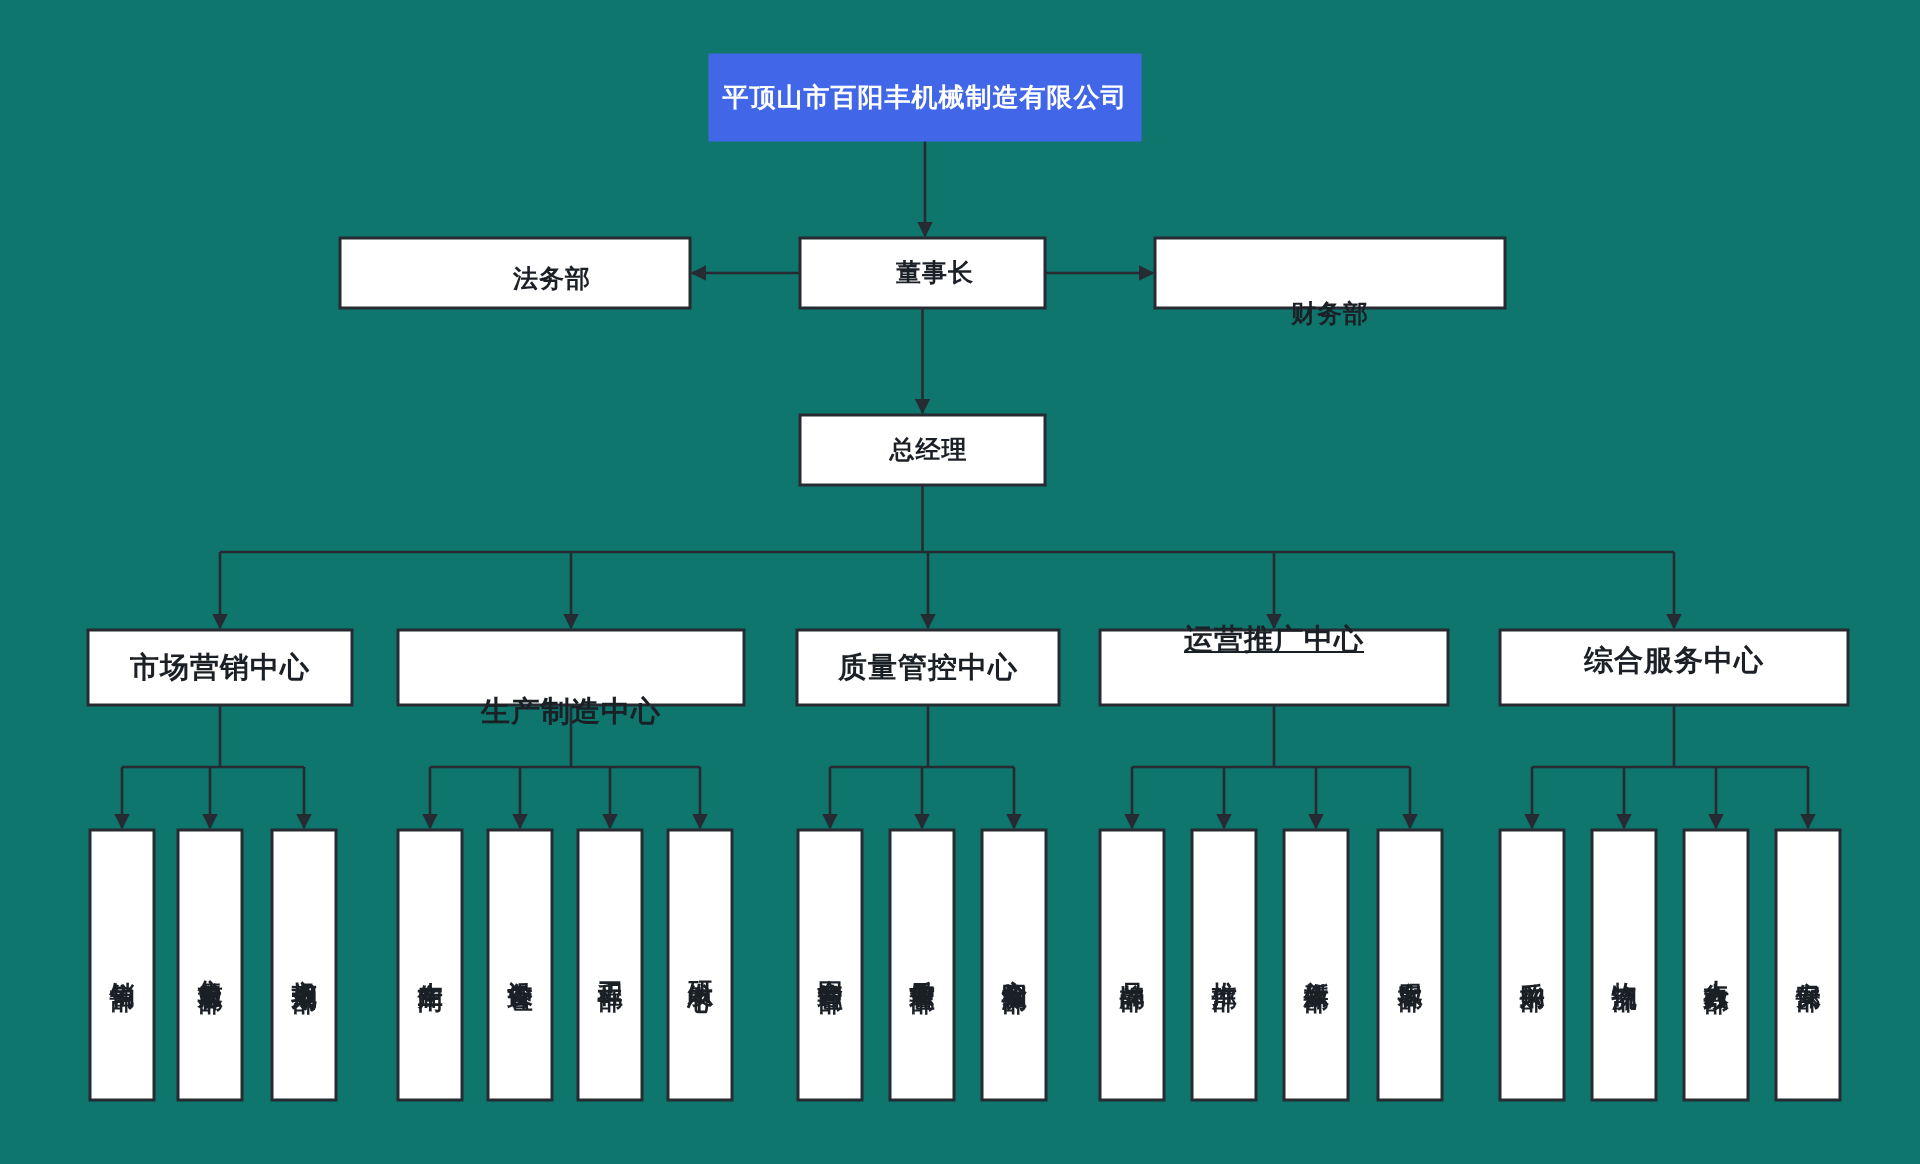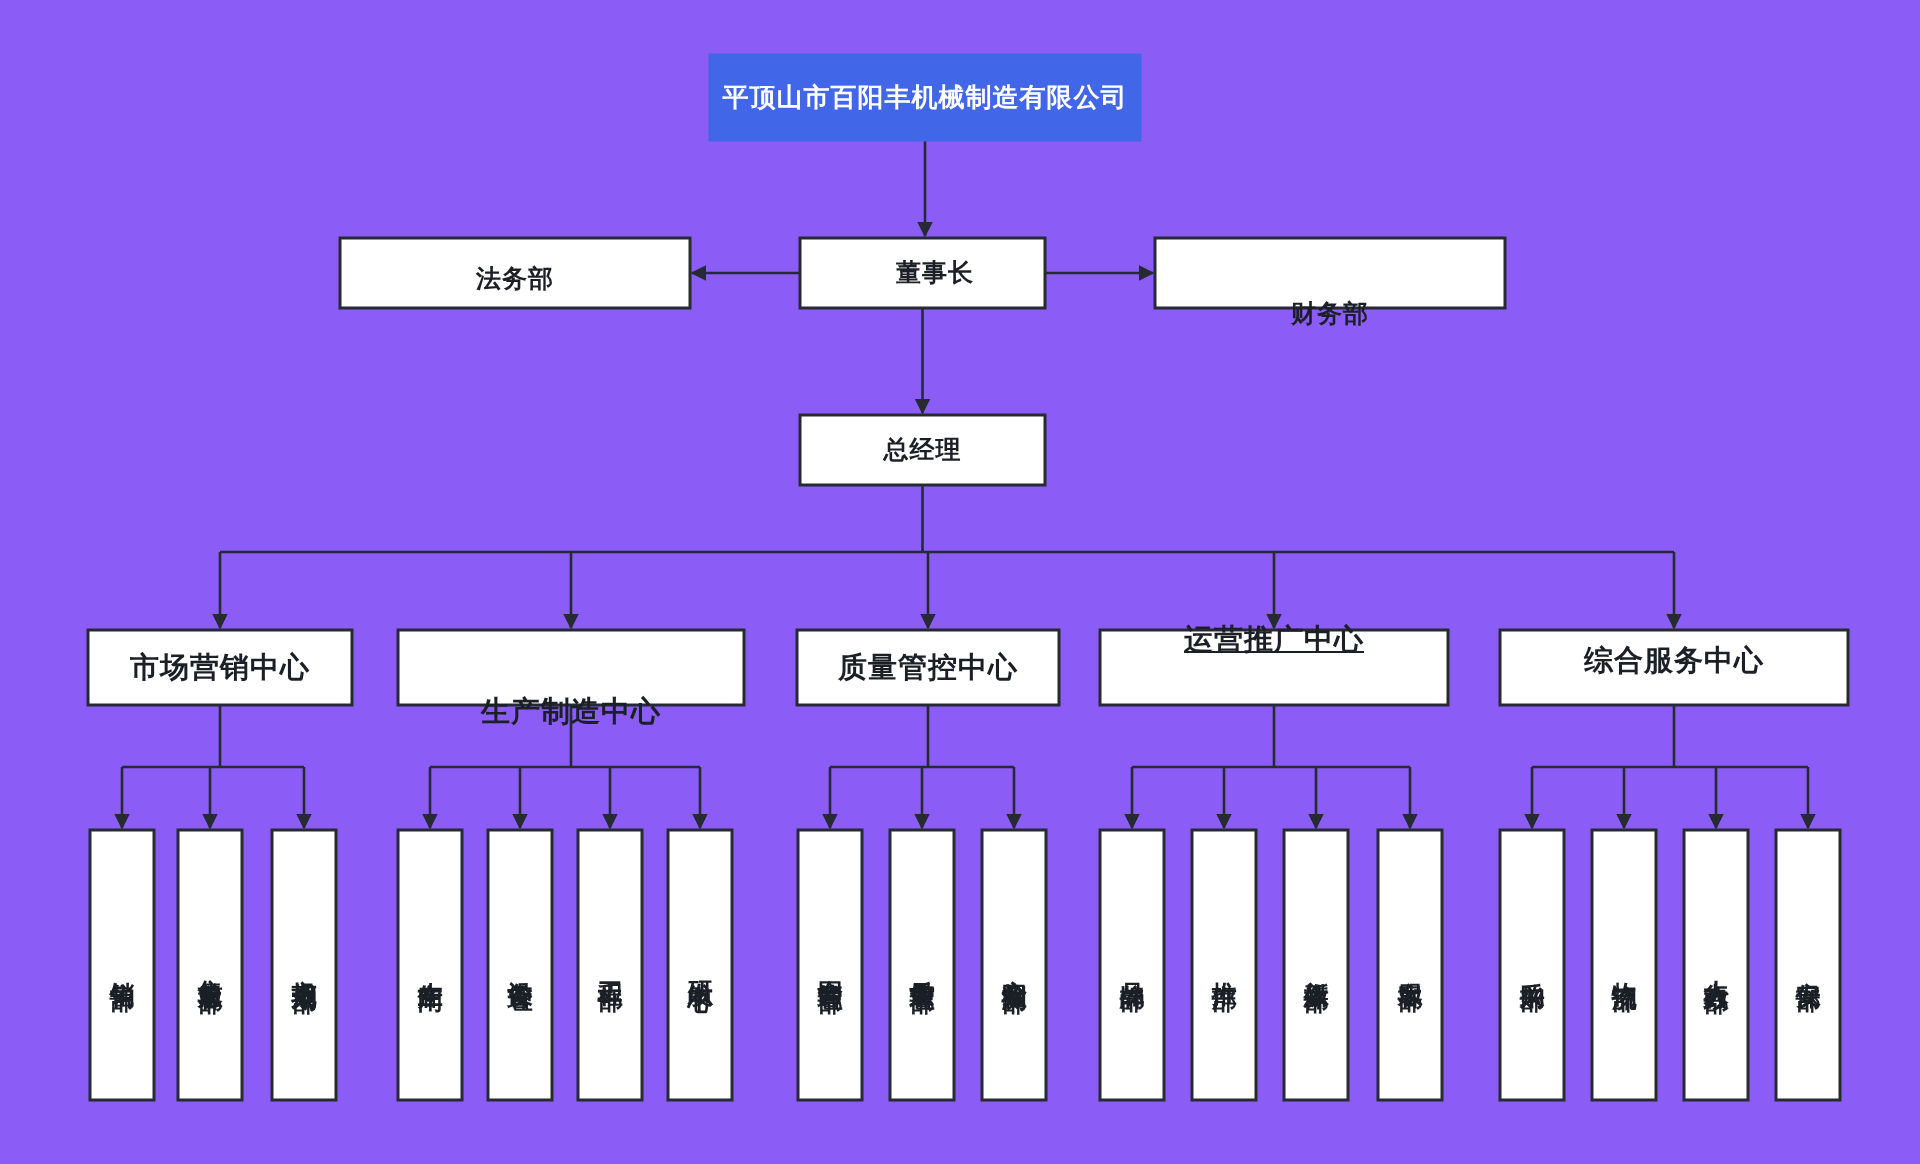--- a/index.html
+++ b/index.html
@@ -1,18 +1,18 @@
 <!DOCTYPE html>
 <html><head>
 <meta charset="utf-8">
 <style>
   html,body{margin:0;padding:0;background:#ffffff;}
   body{width:1920px;height:1164px;overflow:hidden;
        font-family:"DejaVu Sans","Liberation Sans",sans-serif;}
-  #chart-root{position:relative;width:1920px;height:1164px;background:#8b5cf6;}
+  #chart-root{position:relative;width:1920px;height:1164px;background:#0f766e;}
   svg#org-svg{position:absolute;left:0;top:0;width:1920px;height:1164px;}
   .box-rect{fill:#ffffff;stroke:#262b33;stroke-width:3;}
   .box-rect.root{fill:#4266e8;stroke:#4266e8;}
   .edge{stroke:#262b33;stroke-width:2.6;fill:none;}
   .node-label{
     position:absolute;display:flex;align-items:center;justify-content:center;
     text-align:center;color:#1b1f26;font-weight:bold;line-height:1.18;
     pointer-events:none;
   }
   .node-label.root-label{color:#ffffff;font-size:26px;letter-spacing:1px;}
@@ -102,23 +102,23 @@
         <rect x="1500" y="630" width="348" height="75" class="box-rect"></rect>
         <rect x="1500" y="830" width="64" height="270" class="box-rect"></rect>
         <rect x="1592" y="830" width="64" height="270" class="box-rect"></rect>
         <rect x="1684" y="830" width="64" height="270" class="box-rect"></rect>
         <rect x="1776" y="830" width="64" height="270" class="box-rect"></rect>
       </g>
   </svg>
   <div id="labels-layer">
       <div class="node-label root-label" style="left: 710px; top: 55px; width: 430px; height: 85px;">平顶山市百阳丰机械制造有限公司</div>
       <div class="node-label exec-label" style="left: 800px; top: 238px; width: 270px; height: 70px;">董事长</div>
-      <div class="node-label exec-label" style="left: 340px; top: 238px; width: 350px; height: 82px;">法务部</div>
+      <div class="node-label exec-label" style="left: 340px; top: 238px; width: 350px; height: 82px; padding-left: 37px;">法务部</div>
       <div class="node-label exec-label" style="left: 1155px; top: 238px; width: 350px; height: 70px; margin-top: 41px;">财务部</div>
-      <div class="node-label exec-label" style="left: 800px; top: 415px; width: 245px; height: 70px;">总经理</div>
+      <div class="node-label exec-label" style="left: 800px; top: 415px; width: 245px; height: 70px; padding-left: 6px;">总经理</div>
       <div class="node-label center-label" style="left: 88px; top: 630px; width: 264px; height: 75px;">市场营销中心</div>
       <div class="node-label leaf-label" style="left: 90px; top: 830px; width: 64px; height: 270px;">销售部</div>
       <div class="node-label leaf-label" style="left: 178px; top: 830px; width: 64px; height: 270px;">售前客服部</div>
       <div class="node-label leaf-label" style="left: 272px; top: 830px; width: 64px; height: 270px;">市场规划部</div>
       <div class="node-label center-label" style="left: 398px; top: 630px; width: 346px; height: 75px; margin-top: 44px;">生产制造中心</div>
       <div class="node-label leaf-label" style="left: 398px; top: 830px; width: 64px; height: 270px;">生产车间</div>
       <div class="node-label leaf-label" style="left: 488px; top: 830px; width: 64px; height: 270px;">设备管理</div>
       <div class="node-label leaf-label" style="left: 578px; top: 830px; width: 64px; height: 270px;">工程部</div>
       <div class="node-label leaf-label" style="left: 668px; top: 830px; width: 64px; height: 270px;">研发中心</div>
       <div class="node-label center-label" style="left: 797px; top: 630px; width: 262px; height: 75px;">质量管控中心</div>

